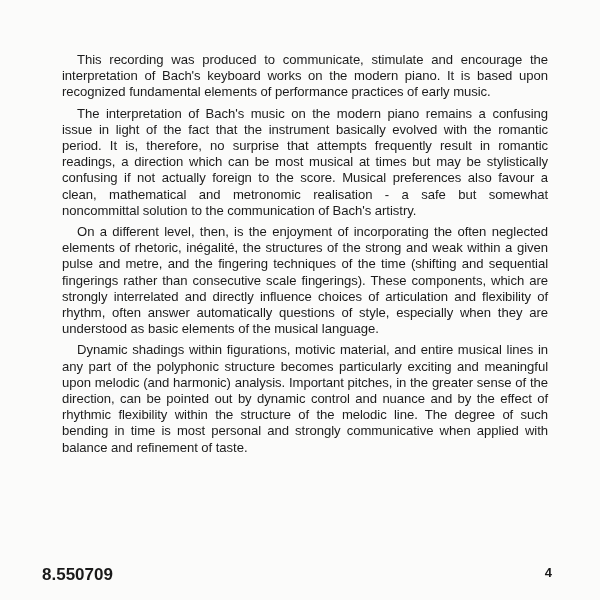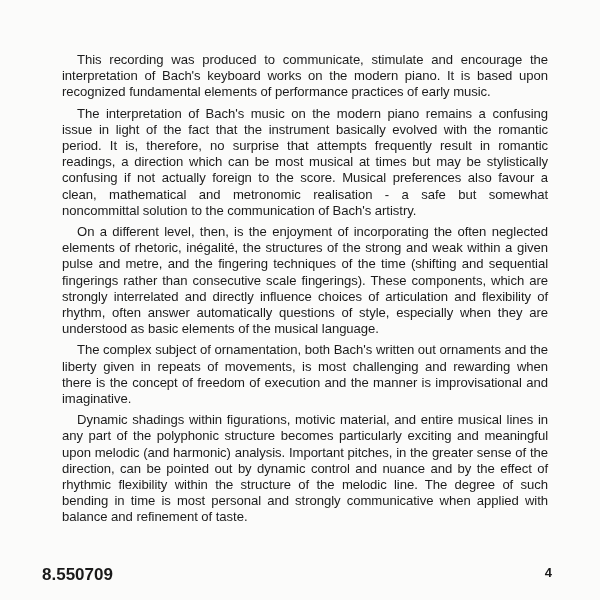--- a/index.html
+++ b/index.html
@@ -33,18 +33,17 @@
   }
 </style>
 </head>
 <body>
 
 <div class="page">
   <div class="body-text">
     <p class="para">This recording was produced to communicate, stimulate and encourage the interpretation of Bach's keyboard works on the modern piano. It is based upon recognized fundamental elements of performance practices of early music.</p>
     <p class="para">The interpretation of Bach's music on the modern piano remains a confusing issue in light of the fact that the instrument basically evolved with the romantic period. It is, therefore, no surprise that attempts frequently result in romantic readings, a direction which can be most musical at times but may be stylistically confusing if not actually foreign to the score. Musical preferences also favour a clean, mathematical and metronomic realisation - a safe but somewhat noncommittal solution to the communication of Bach's artistry.</p>
     <p class="para">On a different level, then, is the enjoyment of incorporating the often neglected elements of rhetoric, inégalité, the structures of the strong and weak within a given pulse and metre, and the fingering techniques of the time (shifting and sequential fingerings rather than consecutive scale fingerings). These components, which are strongly interrelated and directly influence choices of articulation and flexibility of rhythm, often answer automatically questions of style, especially when they are understood as basic elements of the musical language.</p>
-    <p class="para">The complex subject of ornamentation, both Bach's written out ornaments and the liberty given in repeats of movements, is most challenging and rewarding when there is the concept of freedom of execution and the manner is improvisational and imaginative.</p>
     <p class="para">Dynamic shadings within figurations, motivic material, and entire musical lines in any part of the polyphonic structure becomes particularly exciting and meaningful upon melodic (and harmonic) analysis. Important pitches, in the greater sense of the direction, can be pointed out by dynamic control and nuance and by the effect of rhythmic flexibility within the structure of the melodic line. The degree of such bending in time is most personal and strongly communicative when applied with balance and refinement of taste.</p>
   </div>
   <div class="footer-code">8.550709</div>
   <div class="footer-page">4</div>
 </div>
 
 </body></html>

